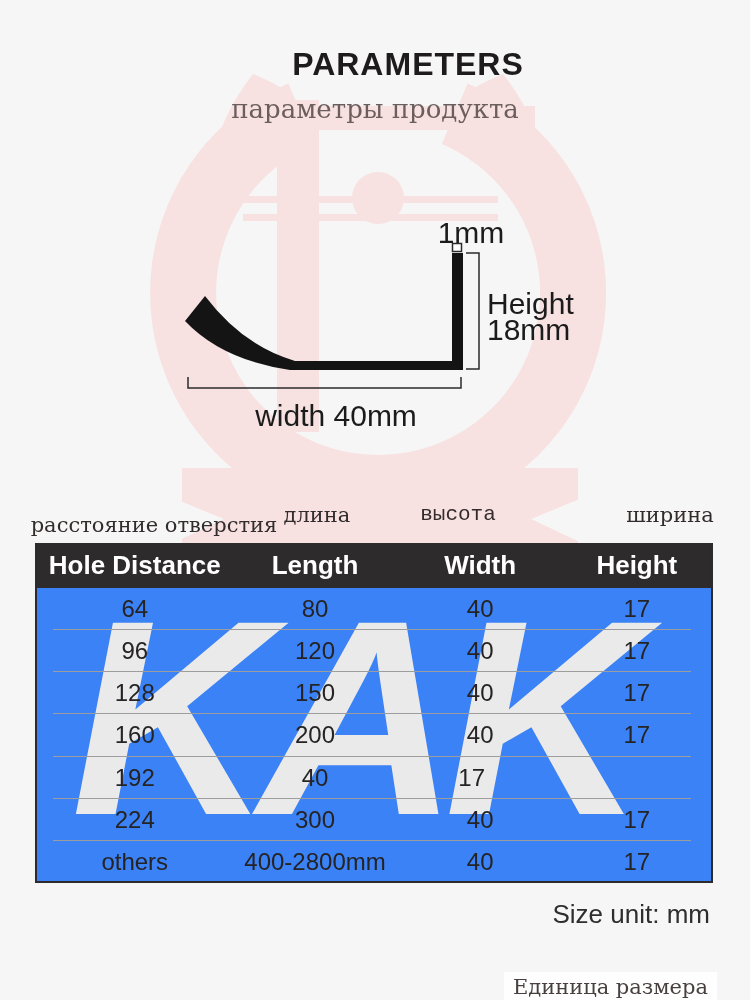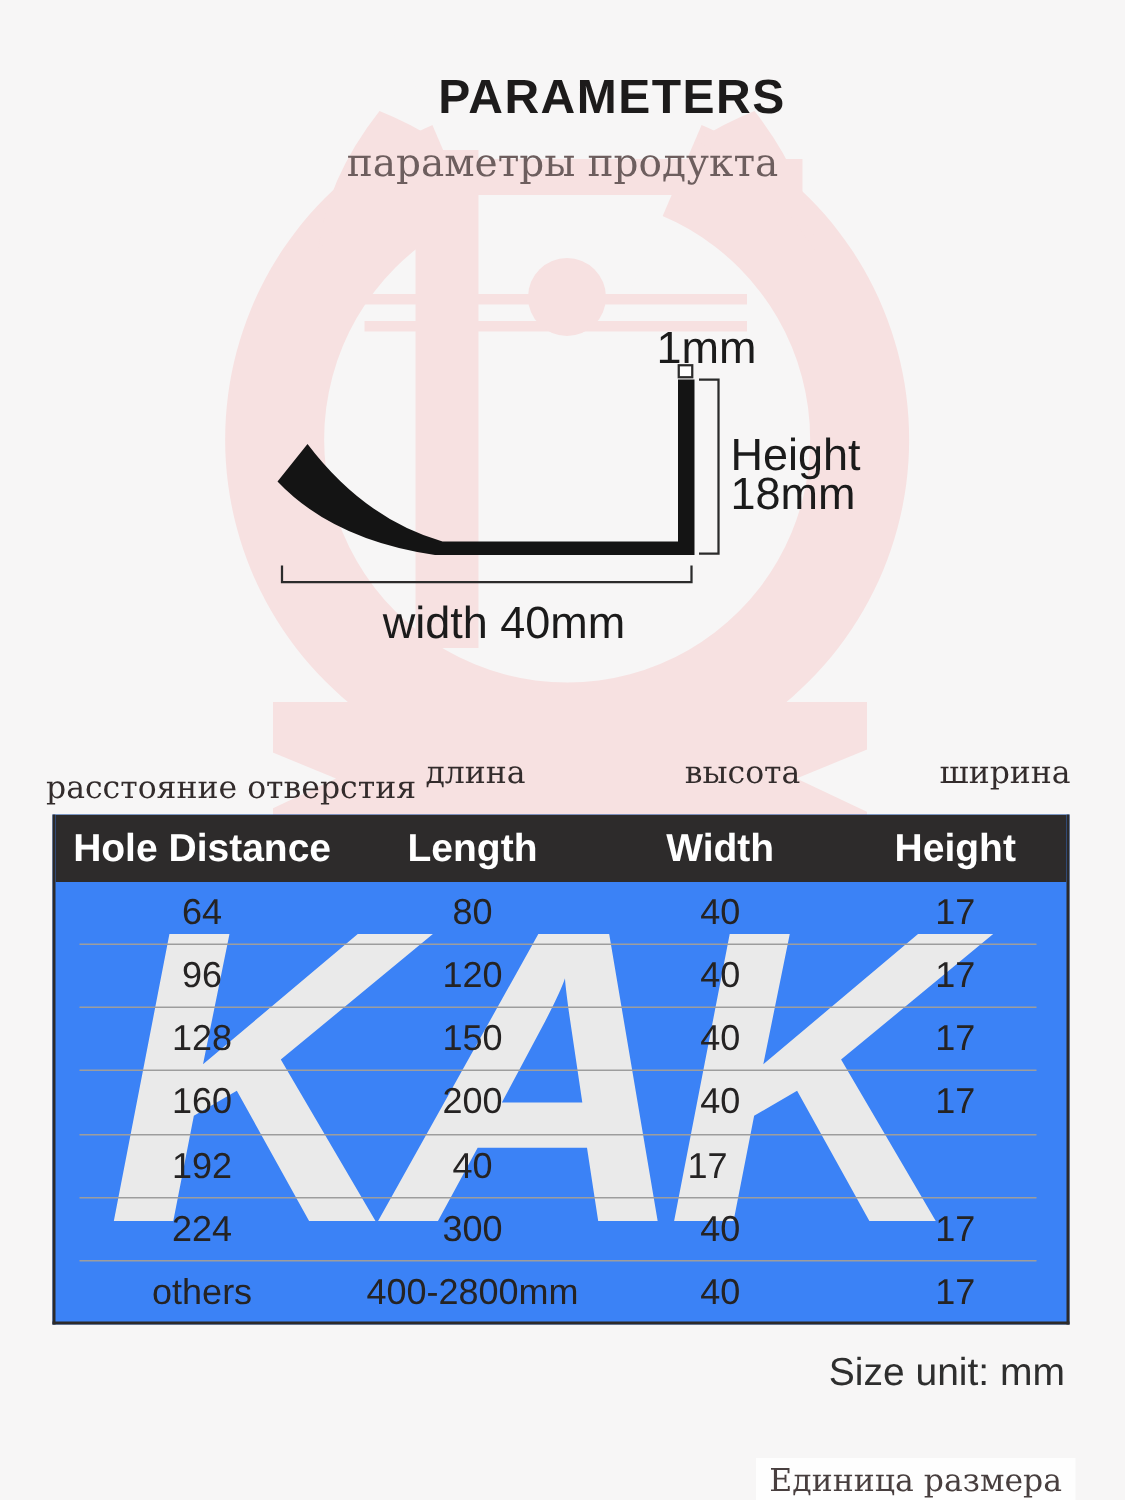--- a/index.html
+++ b/index.html
@@ -23,21 +23,21 @@
 
   .dim-label{position:absolute; z-index:3; color:#1b1b1b; font-size:30px; white-space:pre-line;}
   .lbl-1mm{left:471px; top:216px; transform:translateX(-50%);}
   .lbl-height{left:487px; top:291px; line-height:26px;}
   .lbl-width{left:336px; top:399px; transform:translateX(-50%);}
 
   .ru-label{
     position:absolute; top:503px; transform:translateX(-50%); z-index:2;
     font-family:"DejaVu Serif", serif; font-size:21px; color:#332c2c; white-space:nowrap;
   }
-  .ru-0{left:154px;margin-top:10px;} .ru-1{left:317px;} .ru-2{left:495px;} .ru-3{left:670px;}
+  .ru-0{left:154px;margin-top:10px;} .ru-1{left:317px;} .ru-2{left:458px;font-family:Liberation Mono, monospace;} .ru-3{left:670px;}
 
   .card{
     position:absolute; left:35px; top:543px; width:678px; height:340px;
     box-sizing:border-box; background:#3b82f6;
     border-left:2px solid #2c2a2a; border-right:2px solid #2c2a2a; border-bottom:2px solid #2c2a2a;
     overflow:hidden; z-index:1;
   }
   .kak-wm{
     position:absolute; left:34px; top:36px; z-index:0;
     font-size:278px; font-weight:bold; font-style:italic; line-height:1;

